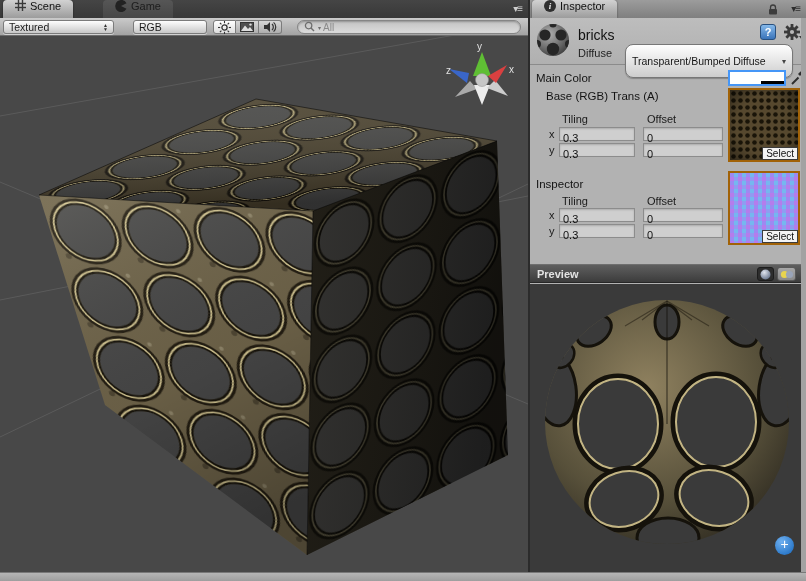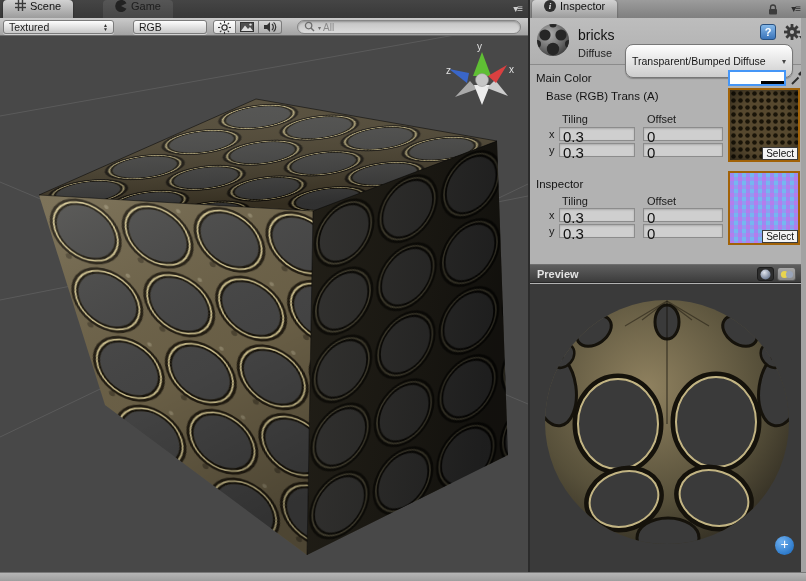--- a/index.html
+++ b/index.html
@@ -61,21 +61,21 @@
                font-size:10.5px; color:#161616; display:flex; align-items:center; padding:16px 6px;
                box-shadow:0 1px 1px rgba(0,0,0,.25); }
   .helpbtn { position:absolute; left:230px; top:6px; width:16px; height:16px; border-radius:3px;
              background:linear-gradient(#86b9ea,#3a74ba); border:1px solid #28507f; color:#fff;
              font-size:11px; font-weight:bold; display:flex; align-items:center; justify-content:center; }
   .label { position:absolute; font-size:11.5px; color:#141414; }
   .small-label { position:absolute; font-size:11px; color:#1a1a1a; }
   .field { position:absolute; height:14px; border:1px solid #8c8c8c; background:#cfcfcf;
            box-shadow:inset 0 1px 2px rgba(0,0,0,.18); }
   .field input { width:100%; height:100%; border:none; background:transparent; outline:none;
-                 font-size:15px; color:#111; padding:0 3px; font-family:"Liberation Sans",sans-serif; }
+                 font-size:11px; color:#111; padding:0 3px; font-family:"Liberation Sans",sans-serif; }
   .swatch { position:absolute; left:198px; top:70px; width:58px; height:16px;
             border:2px solid #4596f7; background:#fff; }
   .swatch .alpha { position:absolute; left:0; bottom:0; height:3px; width:100%; background:#fff; }
   .swatch .alpha::after { content:""; position:absolute; right:0; top:0; height:3px; width:42%; background:#000; }
   .thumb { position:absolute; width:72px; height:74px; border:2px solid #a16207; background:#222; }
   .select-btn { position:absolute; right:0; bottom:0; height:13px; padding:0 3px;
                 background:#f4f4f4; border:1px solid #3c3c3c; font-size:10px; color:#111;
                 display:flex; align-items:center; }
   .divider { position:absolute; left:0; top:264px; width:276px; height:1px; background:#6f6f6f; }
   .preview-header { position:absolute; left:0; top:265px; width:276px; height:18px;

